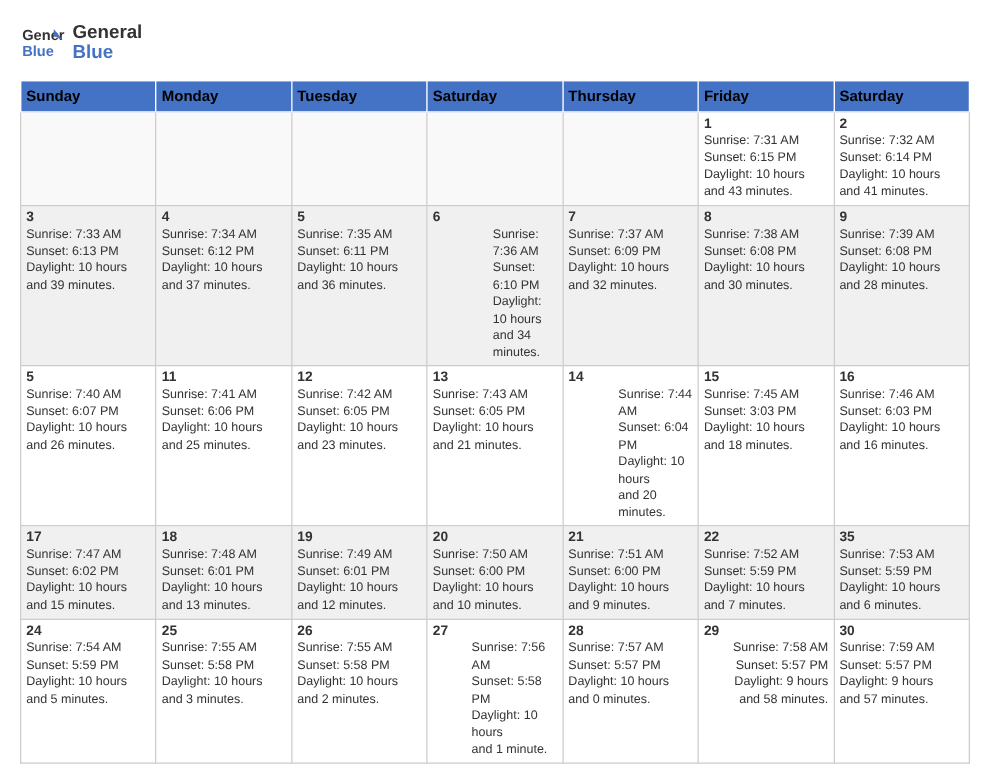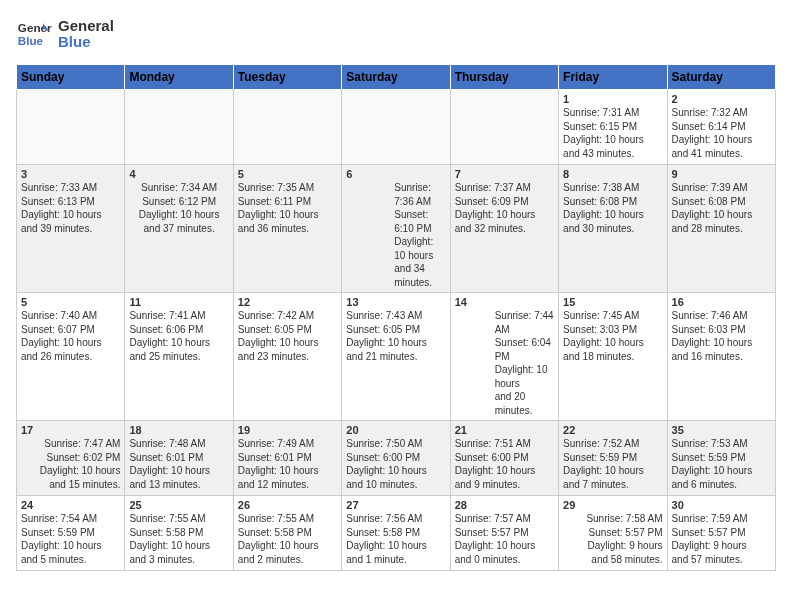--- a/index.html
+++ b/index.html
@@ -133,21 +133,21 @@
       <tr>
         <td class="shade">
           <span class="day-number">3</span>
           <div class="day-info" style="white-space: pre-line;">Sunrise: 7:33 AM
 Sunset: 6:13 PM
 Daylight: 10 hours
 and 39 minutes.</div>
         </td>
         <td class="shade">
           <span class="day-number">4</span>
-          <div class="day-info" style="white-space: pre-line; text-align: center;">Sunrise: 7:34 AM
+          <div class="day-info" style="white-space: pre-line;">Sunrise: 7:34 AM
 Sunset: 6:12 PM
 Daylight: 10 hours
 and 37 minutes.</div>
         </td>
         <td class="shade">
           <span class="day-number">5</span>
           <div class="day-info" style="white-space: pre-line;">Sunrise: 7:35 AM
 Sunset: 6:11 PM
 Daylight: 10 hours
 and 36 minutes.</div>
@@ -228,21 +228,21 @@
           <span class="day-number">16</span>
           <div class="day-info" style="white-space: pre-line;">Sunrise: 7:46 AM
 Sunset: 6:03 PM
 Daylight: 10 hours
 and 16 minutes.</div>
         </td>
       </tr>
       <tr>
         <td class="shade">
           <span class="day-number">17</span>
-          <div class="day-info" style="white-space: pre-line; text-align: right;">Sunrise: 7:47 AM
+          <div class="day-info" style="white-space: pre-line;">Sunrise: 7:47 AM
 Sunset: 6:02 PM
 Daylight: 10 hours
 and 15 minutes.</div>
         </td>
         <td class="shade">
           <span class="day-number">18</span>
           <div class="day-info" style="white-space: pre-line;">Sunrise: 7:48 AM
 Sunset: 6:01 PM
 Daylight: 10 hours
 and 13 minutes.</div>
@@ -300,21 +300,21 @@
         </td>
         <td>
           <span class="day-number">26</span>
           <div class="day-info" style="white-space: pre-line;">Sunrise: 7:55 AM
 Sunset: 5:58 PM
 Daylight: 10 hours
 and 2 minutes.</div>
         </td>
         <td>
           <span class="day-number">27</span>
-          <div class="day-info" style="white-space: pre-line;">Sunrise: 7:56 AM
+          <div class="day-info" style="white-space: pre-line; margin-left: 31px;">Sunrise: 7:56 AM
 Sunset: 5:58 PM
 Daylight: 10 hours
 and 1 minute.</div>
         </td>
         <td>
           <span class="day-number">28</span>
           <div class="day-info" style="white-space: pre-line;">Sunrise: 7:57 AM
 Sunset: 5:57 PM
 Daylight: 10 hours
 and 0 minutes.</div>

